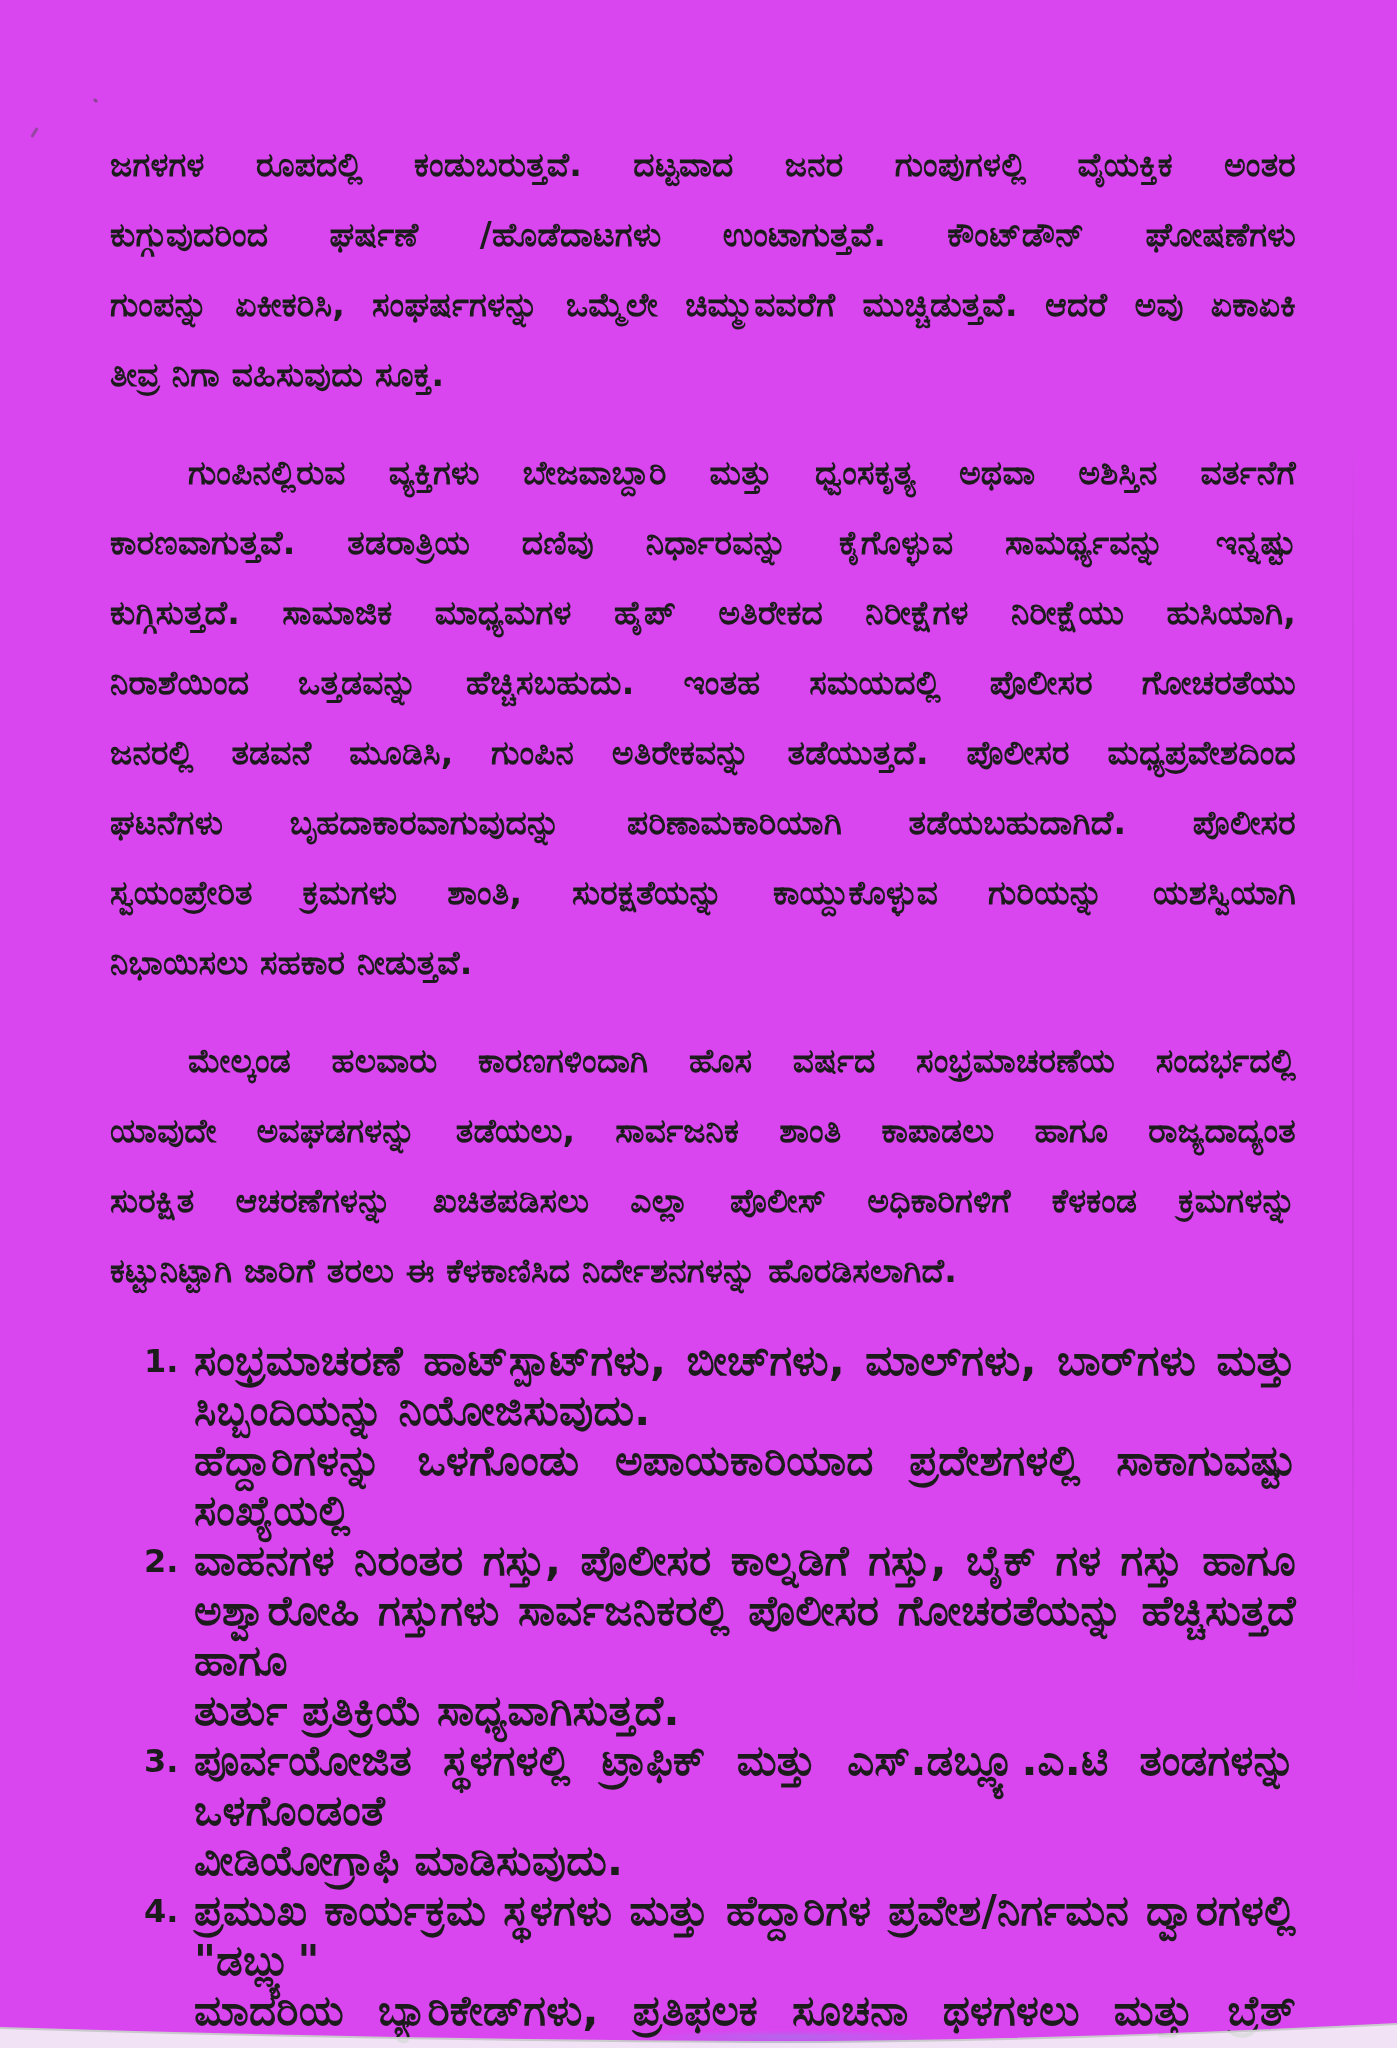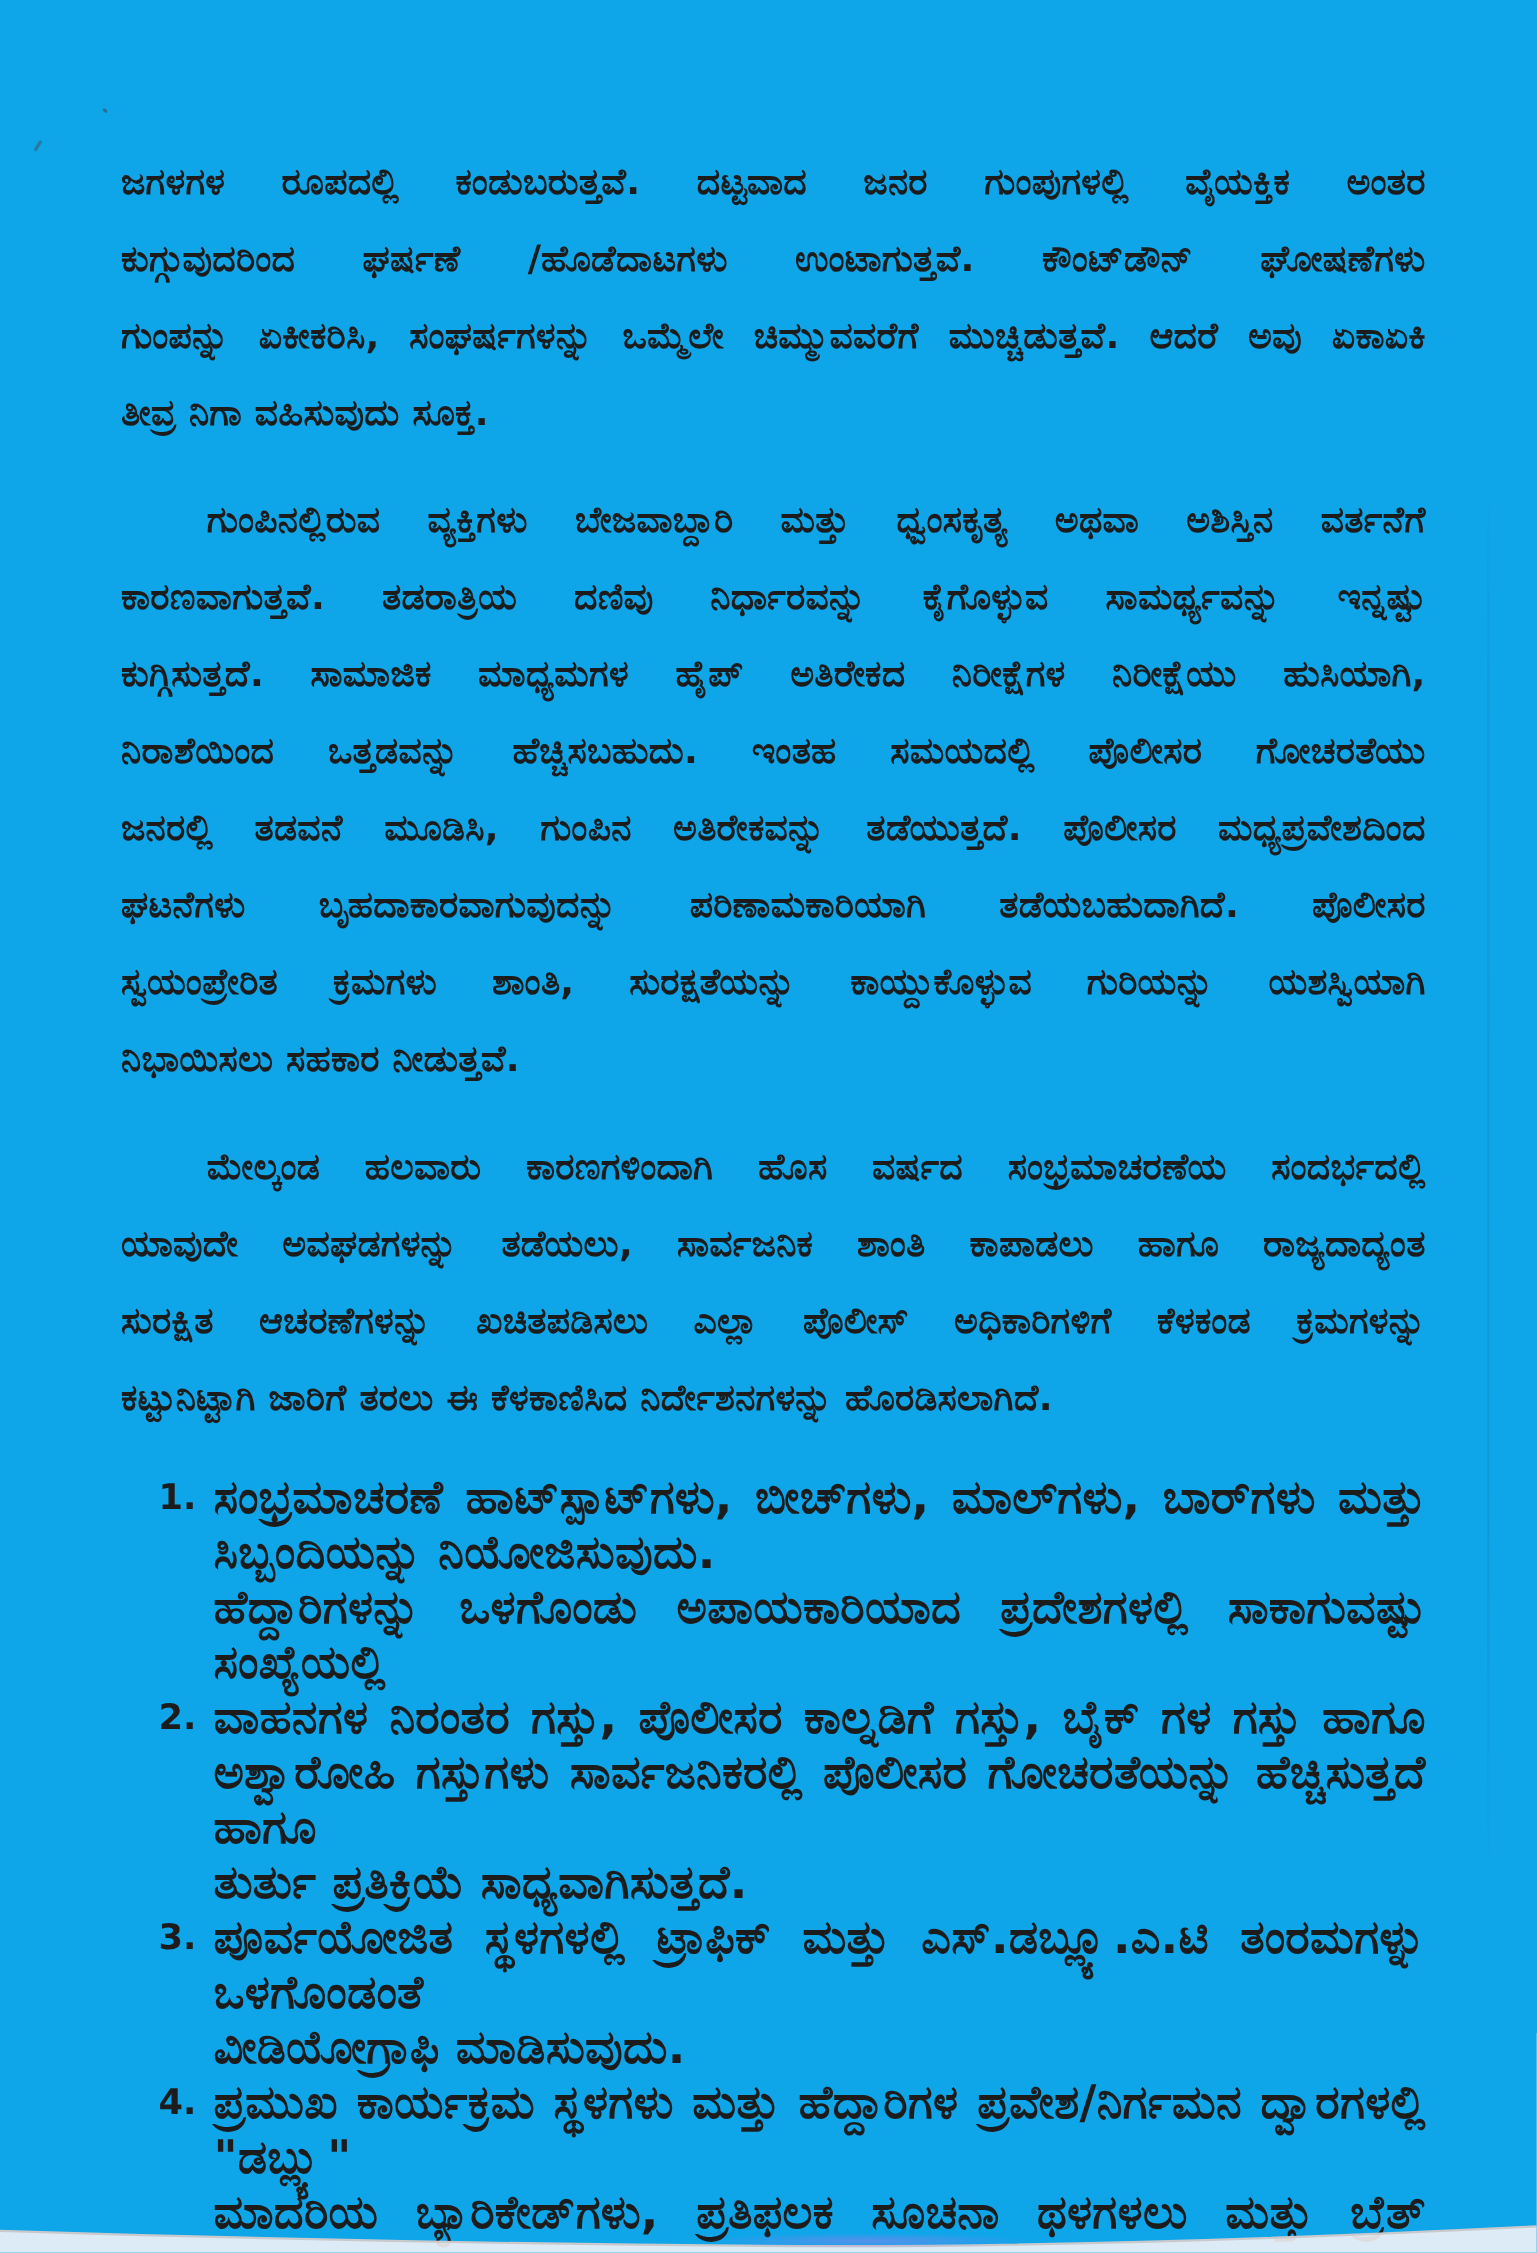--- a/index.html
+++ b/index.html
@@ -11,21 +11,21 @@
     width: 1397px;
     height: 2048px;
     position: relative;
     overflow: hidden;
     font-family: "DejaVu Sans", sans-serif;
     color: #1c1c1c;
   }
   .page {
     position: absolute;
     inset: 0;
-    background: #0ea5e9;
+    background: #d946ef;
   }
   .doc {
     position: absolute;
     left: 110px;
     top: 130px;
     width: 1186px;
   }
   .para .line {
     font-size: 33px;
     line-height: 70px;
@@ -136,21 +136,21 @@
 
       <div class="item">
         <span class="num">2.</span>
         <div class="line jl">ವಾಹನಗಳ ನಿರಂತರ ಗಸ್ತು, ಪೊಲೀಸರ ಕಾಲ್ನಡಿಗೆ ಗಸ್ತು, ಬೈಕ್ ಗಳ ಗಸ್ತು ಹಾಗೂ</div>
         <div class="line jl">ಅಶ್ವಾರೋಹಿ ಗಸ್ತುಗಳು ಸಾರ್ವಜನಿಕರಲ್ಲಿ ಪೊಲೀಸರ ಗೋಚರತೆಯನ್ನು ಹೆಚ್ಚಿಸುತ್ತದೆ ಹಾಗೂ</div>
         <div class="line ll">ತುರ್ತು ಪ್ರತಿಕ್ರಿಯೆ ಸಾಧ್ಯವಾಗಿಸುತ್ತದೆ.</div>
       </div>
 
       <div class="item">
         <span class="num">3.</span>
-        <div class="line jl">ಪೂರ್ವಯೋಜಿತ ಸ್ಥಳಗಳಲ್ಲಿ ಟ್ರಾಫಿಕ್ ಮತ್ತು ಎಸ್.ಡಬ್ಲ್ಯೂ.ಎ.ಟಿ ತಂರಮಗಳ್ನು ಒಳಗೊಂಡಂತೆ</div>
+        <div class="line jl">ಪೂರ್ವಯೋಜಿತ ಸ್ಥಳಗಳಲ್ಲಿ ಟ್ರಾಫಿಕ್ ಮತ್ತು ಎಸ್.ಡಬ್ಲ್ಯೂ.ಎ.ಟಿ ತಂಡಗಳನ್ನು ಒಳಗೊಂಡಂತೆ</div>
         <div class="line ll">ವೀಡಿಯೋಗ್ರಾಫಿ ಮಾಡಿಸುವುದು.</div>
       </div>
 
       <div class="item">
         <span class="num">4.</span>
         <div class="line jl">ಪ್ರಮುಖ ಕಾರ್ಯಕ್ರಮ ಸ್ಥಳಗಳು ಮತ್ತು ಹೆದ್ದಾರಿಗಳ ಪ್ರವೇಶ/ನಿರ್ಗಮನ ದ್ವಾರಗಳಲ್ಲಿ "ಡಬ್ಲ್ಯು"</div>
         <div class="line jl">ಮಾದರಿಯ ಬ್ಯಾರಿಕೇಡ್‌ಗಳು, ಪ್ರತಿಫಲಕ ಸೂಚನಾ ಥಳಗಳಲು ಮತ್ತು ಬ್ರೆತ್</div>
       </div>
 
     </div>

